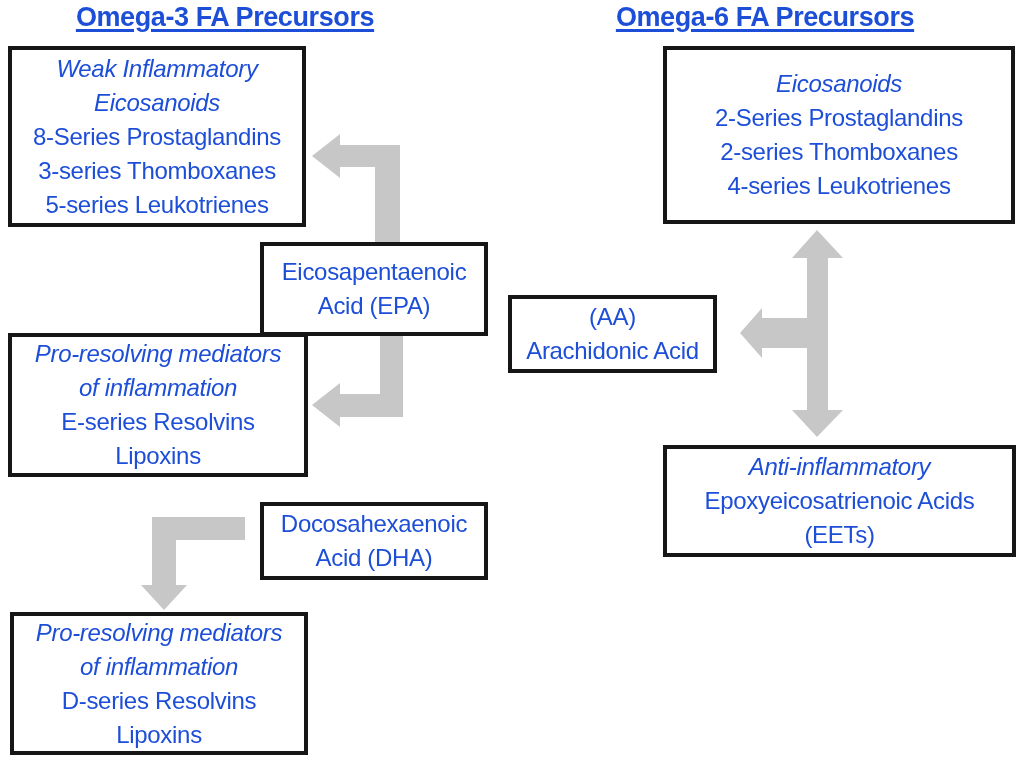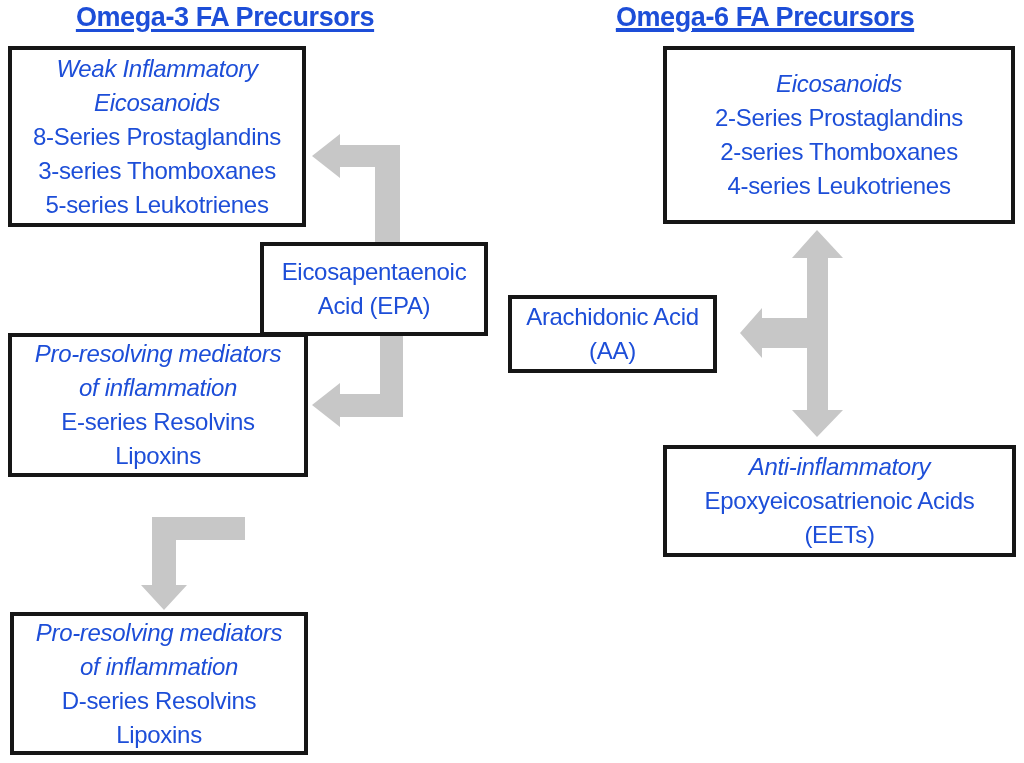--- a/index.html
+++ b/index.html
@@ -58,21 +58,21 @@
     <polygon points="312,156 340,134 340,145 400,145 400,242 375,242 375,167 340,167 340,178" fill="#c7c7c7"></polygon>
     <polygon points="312,405 340,383 340,394 380,394 380,320 403,320 403,417 340,417 340,427" fill="#c7c7c7"></polygon>
     <polygon points="245,517 152,517 152,585 141,585 164,610 187,585 176,585 176,540 245,540" fill="#c7c7c7"></polygon>
     <polygon points="817,230 843,258 828,258 828,410 843,410 817,437 792,410 807,410 807,258 792,258" fill="#c7c7c7"></polygon>
     <polygon points="740,333 762,308 762,318 807,318 807,348 762,348 762,358" fill="#c7c7c7"></polygon>
   </svg>
 
   <div class="title" style="left:30px; top:0px; width:390px;">
     <span class="u">Omega-3 FA Precursors</span>
   </div>
-  <div class="title" style="left:570px; top:0px; width:390px;text-decoration:underline;">
+  <div class="title" style="left:570px; top:0px; width:390px;">
     <span class="u">Omega-6 FA Precursors</span>
   </div>
 
   <div class="box" style="left:8px; top:46px; width:298px; height:181px;">
     <span class="line em">Weak Inflammatory</span>
     <span class="line em">Eicosanoids</span>
     <span class="line">8-Series Prostaglandins</span>
     <span class="line">3-series Thomboxanes</span>
     <span class="line">5-series Leukotrienes</span>
   </div>
@@ -82,38 +82,42 @@
     <span class="line">Acid (EPA)</span>
   </div>
 
   <div class="box" style="left:8px; top:333px; width:300px; height:144px;">
     <span class="line em">Pro-resolving mediators</span>
     <span class="line em">of inflammation</span>
     <span class="line">E-series Resolvins</span>
     <span class="line">Lipoxins</span>
   </div>
 
+  <div class="box" style="left:260px; top:502px; width:228px; height:78px;">
+    <span class="line">Docosahexaenoic</span>
+    <span class="line">Acid (DHA)</span>
+  </div>
 
   <div class="box" style="left:10px; top:612px; width:298px; height:143px;">
     <span class="line em">Pro-resolving mediators</span>
     <span class="line em">of inflammation</span>
     <span class="line">D-series Resolvins</span>
     <span class="line">Lipoxins</span>
   </div>
 
   <div class="box" style="left:663px; top:46px; width:352px; height:178px;">
     <span class="line em">Eicosanoids</span>
     <span class="line">2-Series Prostaglandins</span>
     <span class="line">2-series Thomboxanes</span>
     <span class="line">4-series Leukotrienes</span>
   </div>
 
   <div class="box" style="left:508px; top:295px; width:209px; height:78px;">
+    <span class="line">(AA)</span>
     <span class="line">Arachidonic Acid</span>
-    <span class="line">(AA)</span>
   </div>
 
   <div class="box" style="left:663px; top:445px; width:353px; height:112px;">
     <span class="line em">Anti-inflammatory</span>
     <span class="line">Epoxyeicosatrienoic Acids</span>
     <span class="line">(EETs)</span>
   </div>
 
 </div>
 

